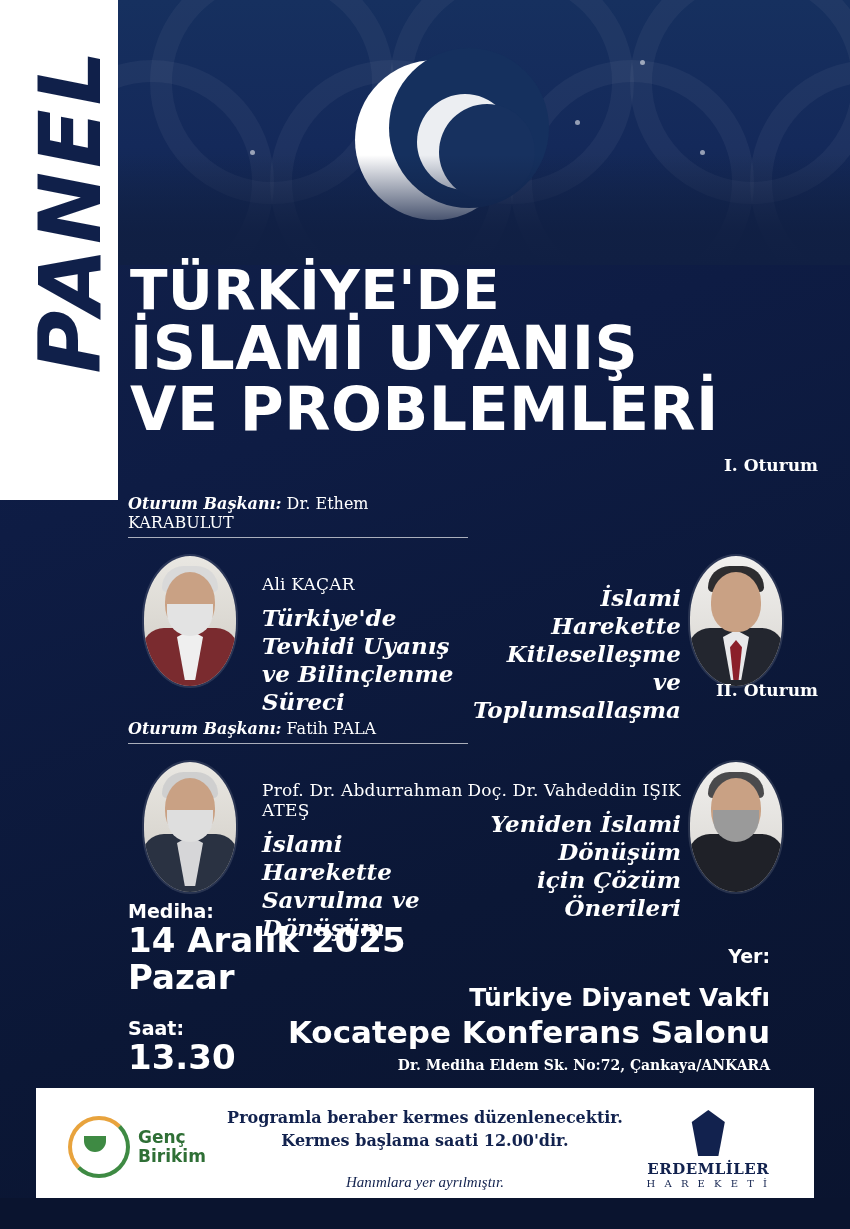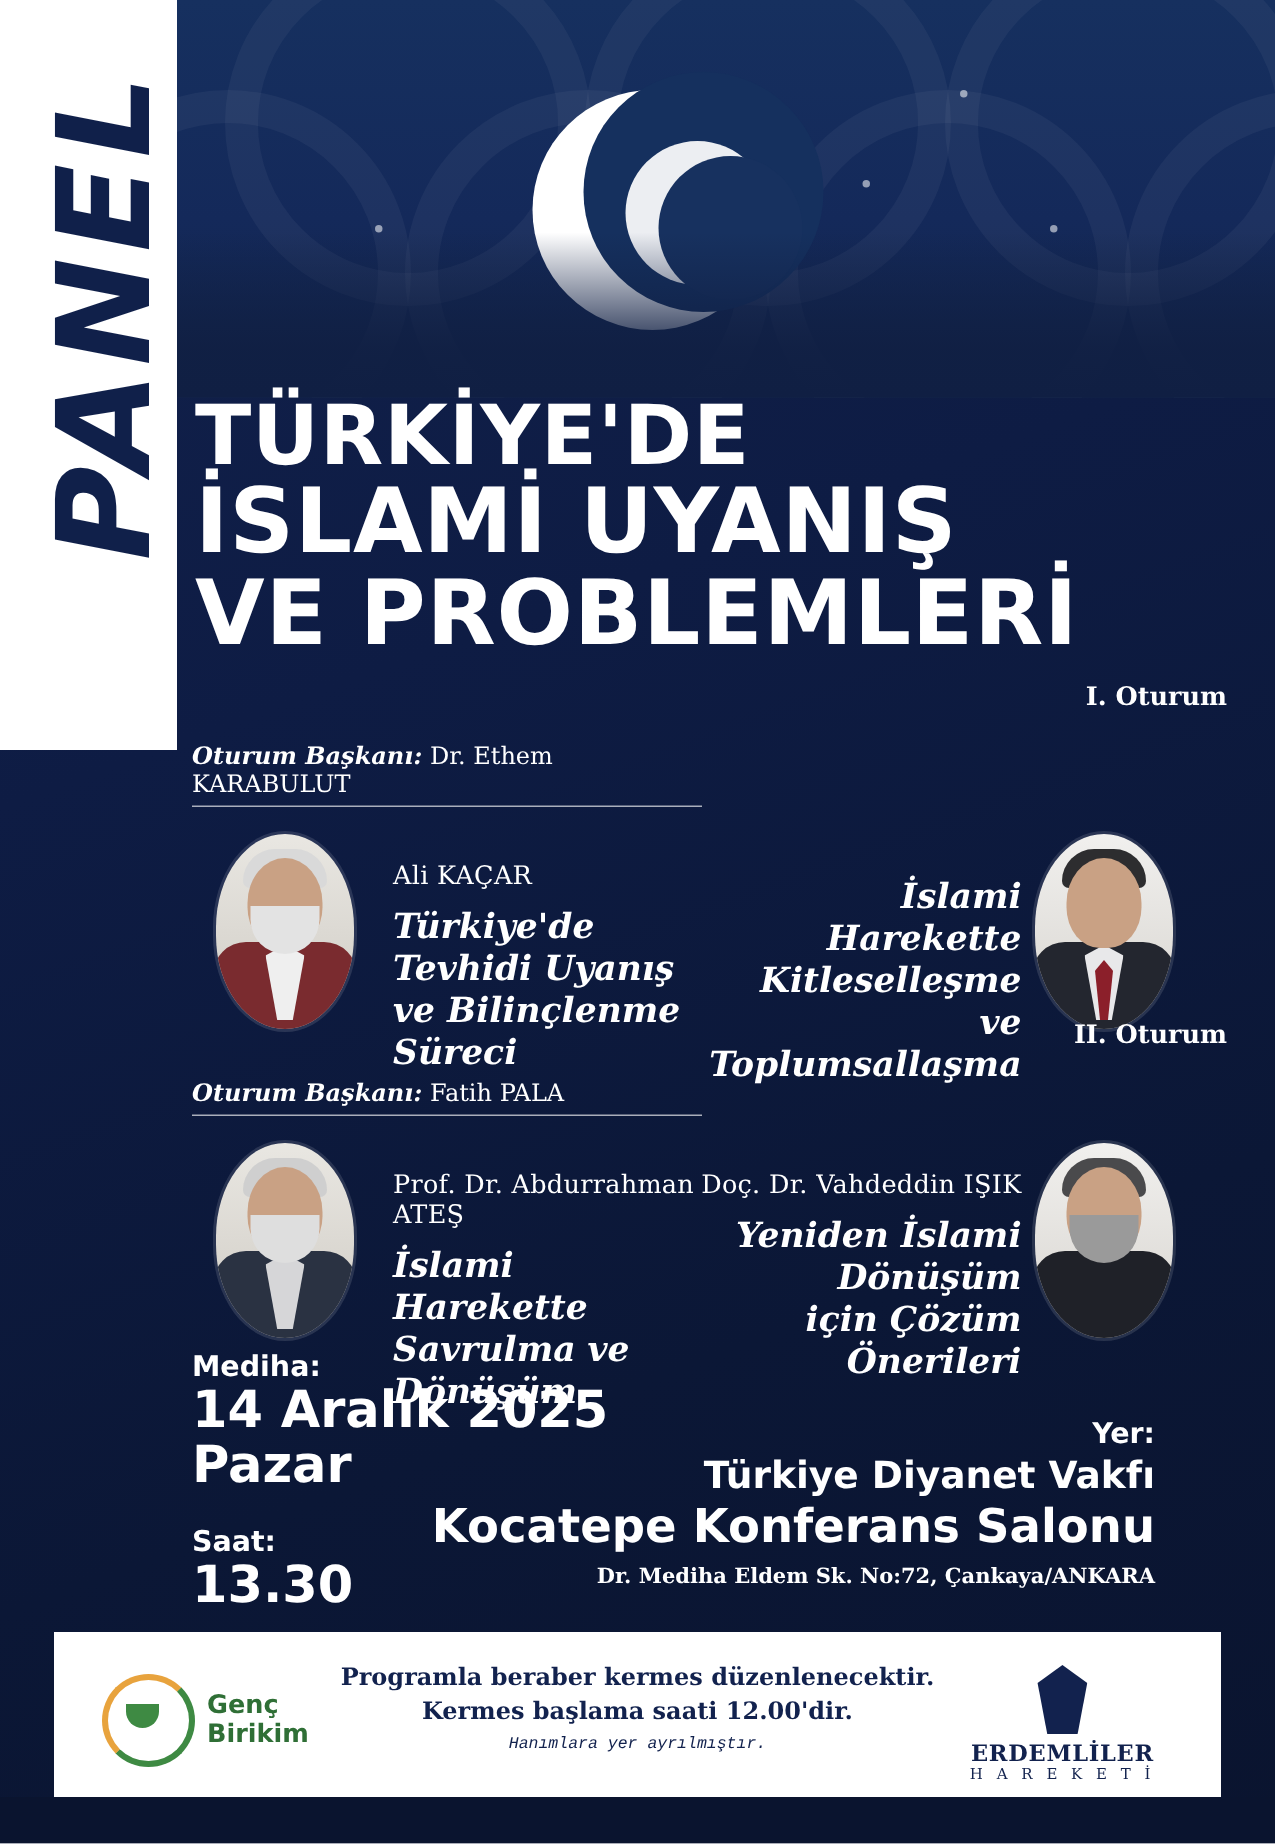--- a/index.html
+++ b/index.html
@@ -291,21 +291,21 @@
     top: 945px;
     text-align: right;
     color: #ffffff;
     z-index: 5;
   }
   .place .lbl { font-size: 19px; }
   .place .l1 {
     font-family: "DejaVu Sans", sans-serif;
     font-weight: bold;
     font-size: 25px;
-    margin-top: 2px;
+    margin-top: 16px;
   }
   .place .l2 {
     font-family: "DejaVu Sans", sans-serif;
     font-weight: bold;
     font-size: 31px;
     margin-top: 2px;
   }
   .place .l3 {
     font-family: "DejaVu Serif", serif;
     font-weight: bold;
@@ -332,24 +332,24 @@
     text-align: center;
     color: #12224e;
   }
   .footer-text .f1, .footer-text .f2 {
     font-family: "DejaVu Serif", serif;
     font-weight: bold;
     font-size: 16px;
     line-height: 1.45;
   }
   .footer-text .f3 {
-    font-family: Liberation Mono, monospace;
+    font-family: Liberation Serif, serif;
     font-style: italic;
-    font-size: 11px;
-    margin-top: 5px;
+    font-size: 15px;
+    margin-top: 22px;
   }
   .logo-left {
     position: absolute;
     left: 32px;
     top: 28px;
     display: flex;
     align-items: center;
     gap: 8px;
   }
   .logo-left .mark {

